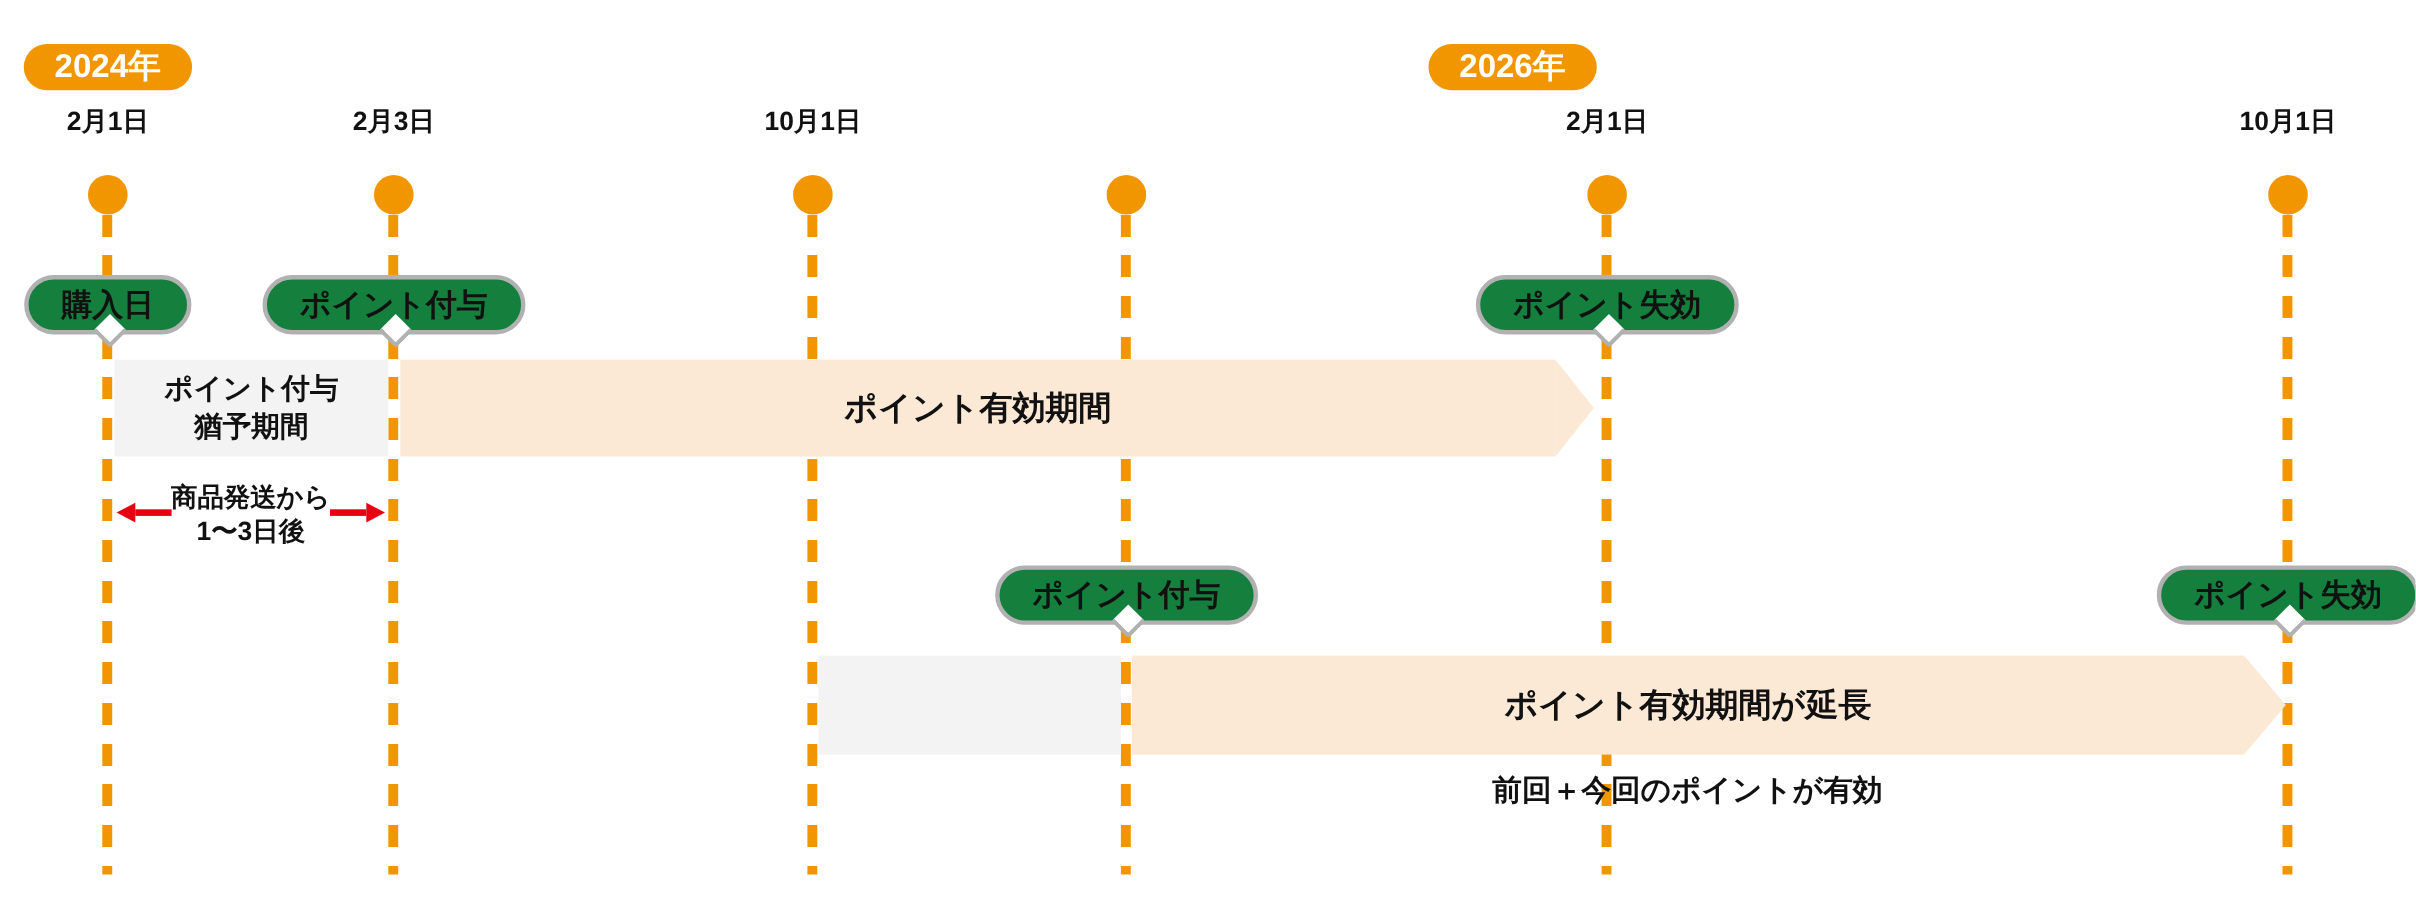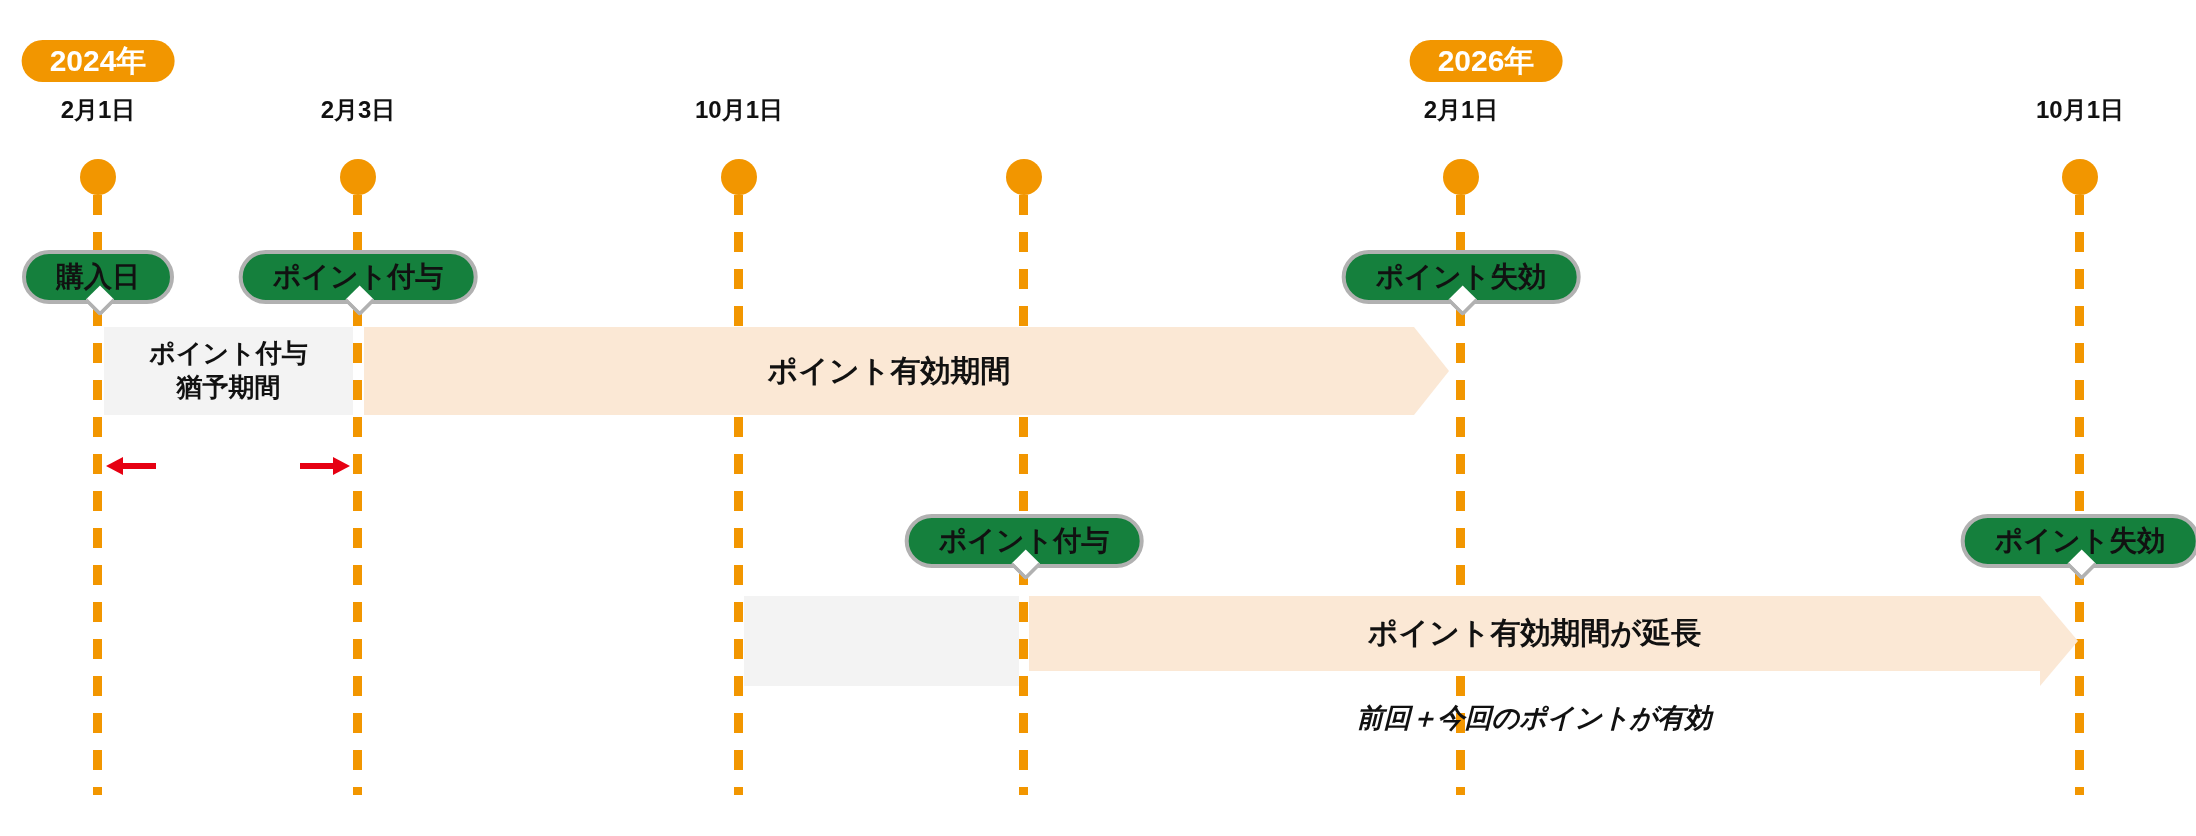--- a/index.html
+++ b/index.html
@@ -77,21 +77,21 @@
     position:absolute;right:-35px;top:0;width:0;height:0;
     border-top:44px solid transparent;
     border-bottom:44px solid transparent;
     border-left:35px solid var(--peach);
   }
   .grace-box2{
     left:744px;top:596px;width:275px;height:90px;
     background:var(--boxgray);
   }
   .extend-band{
-    left:1029px;top:596px;width:1011px;height:75px;
+    left:1029px;top:596px;width:1011px;height:90px;
     background:var(--peach);
     font-size:30px;font-weight:700;color:var(--ink);
   }
   .extend-band .band-tip{
     position:absolute;right:-38px;top:0;width:0;height:0;
     border-top:45px solid transparent;
     border-bottom:45px solid transparent;
     border-left:38px solid var(--peach);
   }
   .ship-note{
@@ -109,21 +109,21 @@
   }
   .red-arrow .head-right{
     width:0;height:0;
     border-top:9px solid transparent;border-bottom:9px solid transparent;
     border-left:17px solid var(--red);
   }
   .red-arrow .shaft{width:33px;height:6px;background:var(--red);}
   .extend-note{
     position:absolute;left:1534px;top:700px;transform:translateX(-50%);
     font-size:27px;font-weight:700;color:var(--ink);
-    white-space:nowrap;z-index:3;font-style:italic;
+    white-space:nowrap;z-index:3;
   }
 </style>
 </head>
 <body>
 
 <div id="canvas">
 
   <div class="year-pill" style="left:98px">2024年</div>
   <div class="date-label" style="left:98px">2月1日</div>
   <div class="dot" style="left:98px"></div>
@@ -133,21 +133,21 @@
   <div class="dot" style="left:358px"></div>
   <div class="dash-line" style="left:358px"></div>
 
   <div class="date-label" style="left:739px">10月1日</div>
   <div class="dot" style="left:739px"></div>
   <div class="dash-line" style="left:739px"></div>
 
   <div class="dot" style="left:1024px"></div>
   <div class="dash-line" style="left:1024px"></div>
 
-  <div class="year-pill" style="left:1486px">2026年</div>
+  <div class="year-pill" style="left:1375px">2026年</div>
   <div class="date-label" style="left:1461px">2月1日</div>
   <div class="dot" style="left:1461px"></div>
   <div class="dash-line" style="left:1461px"></div>
 
   <div class="date-label" style="left:2080px">10月1日</div>
   <div class="dot" style="left:2080px"></div>
   <div class="dash-line" style="left:2080px"></div>
 
   <div class="bubble" style="left:98px;top:250px">
     <span>購入日</span>
@@ -164,20 +164,24 @@
 
   <div class="row-band grace-box">
     <span>ポイント付与</span>
     <span>猶予期間</span>
   </div>
   <div class="row-band valid-band">
     <span>ポイント有効期間</span>
     <span class="band-tip"></span>
   </div>
 
+  <div class="ship-note">
+    <div>商品発送から</div>
+    <div>1〜3日後</div>
+  </div>
   <div class="red-arrow" style="left:106px">
     <span class="head-left"></span>
       <span class="shaft"></span>
   </div>
   <div class="red-arrow" style="left:300px">
     <span class="shaft"></span>
       <span class="head-right"></span>
   </div>
 
   <div class="bubble" style="left:1024px;top:514px">

